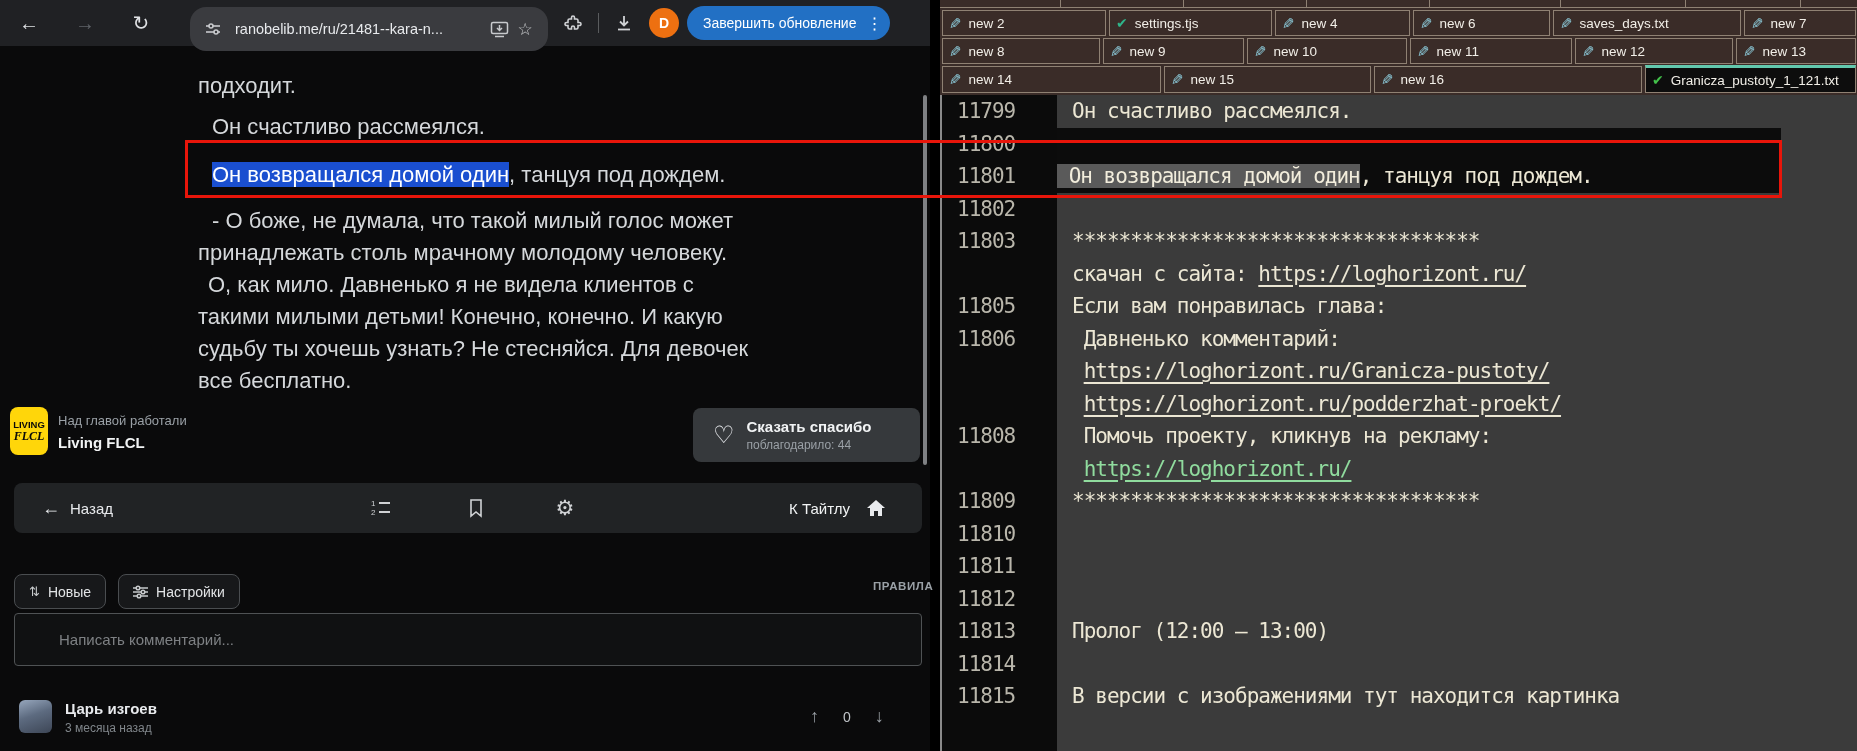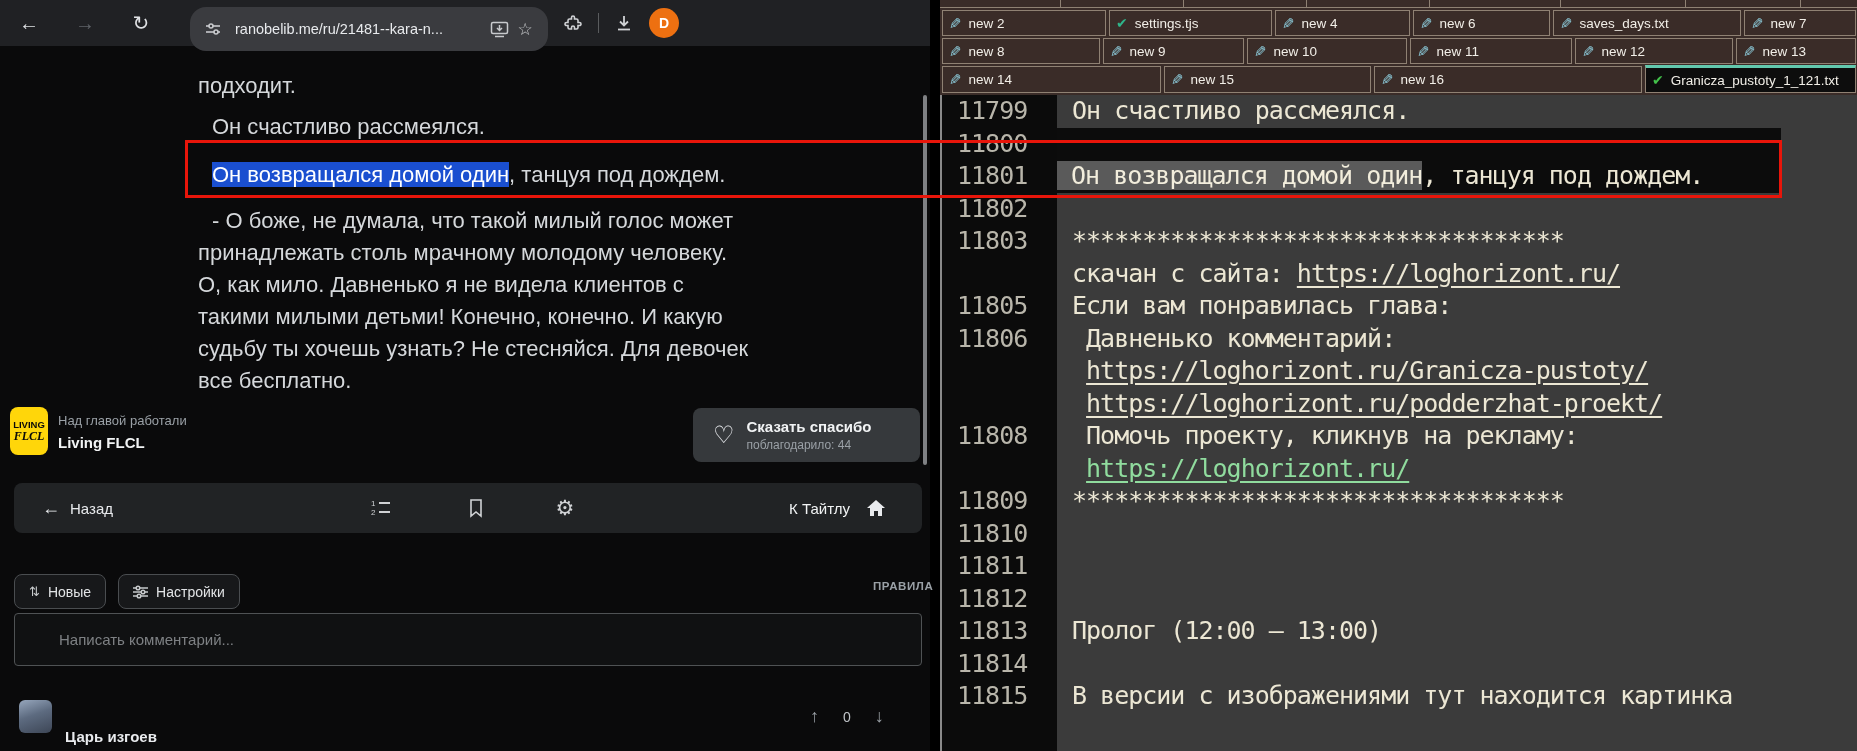--- a/index.html
+++ b/index.html
@@ -56,21 +56,21 @@
   .rules{position:absolute;left:838px;top:580px;color:#9aa0a6;font-size:11.5px;font-weight:bold;letter-spacing:.6px;padding-left:35px;}
   .cinput{position:absolute;left:14px;top:613px;width:908px;height:53px;background:#101112;
           border:1px solid #4f5254;border-radius:4px;box-sizing:border-box;}
   .cinput input{width:100%;height:100%;background:transparent;border:none;outline:none;
           color:#c8cacc;font-size:15px;padding:0 0 0 44px;font-family:"Liberation Sans",sans-serif;}
   .cinput input::placeholder{color:#7e8184;}
   .comment{position:absolute;left:19px;top:700px;display:flex;}
   .cavatar{width:33px;height:33px;border-radius:6px;
            background:linear-gradient(160deg,#97a7bd 0%,#5d6b80 45%,#3d4656 100%);}
   .cmeta{margin-left:13px;}
-  .cname{font-size:15px;font-weight:bold;color:#e8eaed;margin-top:28px;}
+  .cname{font-size:15px;font-weight:bold;color:#e8eaed;}
   .ctime{font-size:12px;color:#80868b;margin-top:4px;}
   .votes{position:absolute;left:810px;top:706px;display:flex;align-items:center;color:#9aa0a6;}
   .votes .cnt{margin:0 24px;color:#c0c4c8;font-size:14px;}
   .votes .va{font-size:18px;}
   .lscroll{position:absolute;left:923px;top:95px;width:4px;height:370px;background:#7f8184;border-radius:2px;}
   
   .tabbar{position:absolute;left:940px;top:0;width:917px;height:95px;background:#3a2c28;overflow:hidden;}
   .tabstrip-top{position:relative;height:7px;border-bottom:1px solid #8f8173;}
   .tick{position:absolute;top:0;width:1px;height:7px;background:#8f8173;}
   .trow{display:flex;height:27px;padding-top:1px;}
@@ -82,21 +82,21 @@
   .ic.pencil{color:#8fd0e0;transform:scaleX(-1);display:inline-block;}
   .ic.check{color:#2fb58a;font-size:14px;}
   .tab.active{background:#0d0d0d;border-top:3px solid #62c9ae;margin-top:0;}
   .tab.active .ic.check{color:#42c14a;}
   .editor{position:absolute;left:940px;top:95px;width:917px;height:656px;background:#3b3b3b;
           overflow:hidden;border-left:2px solid #8a8a8a;box-sizing:border-box;
           font-family:"DejaVu Sans Mono","Liberation Mono",monospace;}
   .gutcol{position:absolute;left:0;top:0;width:115px;height:683px;background:#0b0b0b;}
   .blackstrip{position:absolute;left:115px;width:724px;height:33px;background:#0c0c0c;}
   .erows{position:absolute;left:0;top:0;width:915px;}
-  .erow{display:flex;height:32.5px;line-height:32.5px;font-size:25px;}
+  .erow{display:flex;height:32.5px;line-height:32.5px;font-size:21px;}
   .lnum{width:115px;flex:0 0 auto;color:#b9b6ab;padding-left:15px;box-sizing:border-box;
         background:transparent;letter-spacing:-1px;}
   .ltxt{flex:1;color:#ece7d4;white-space:pre;padding-left:15px;letter-spacing:-1px;}
   .ltxt.nopad{padding-left:0;}
   .esel{background:#5a5a5a;color:#f2eddc;}
   .eurl{text-decoration:underline;text-underline-offset:4px;}
   .eurl.green{color:#90dc9e;}
   
   .redbox{position:absolute;left:185px;top:140px;width:1597px;height:58px;
           border:3px solid #e8150a;box-sizing:border-box;z-index:60;pointer-events:none;}
@@ -141,30 +141,34 @@
           </svg>
         </div>
         <div class="divider"></div>
         <div class="tbtn">
           <svg width="20" height="20" viewBox="0 0 20 20" fill="none" stroke="#d0d2d5" stroke-width="1.8">
             <path d="M10 3v9M6 8.5l4 4 4-4"></path>
               <path d="M4 16.5h12"></path>
           </svg>
         </div>
         <div class="avatar">D</div>
+        <div class="updbtn">
+          <span>Завершить обновление</span>
+          <span class="kebab">⋮</span>
+        </div>
       </div>
     </div>
 
     <div class="reader">
       <div class="rline" style="left:2px;top:25px;">подходит.</div>
       <div class="rline indent" style="left:2px;top:66px;">Он счастливо рассмеялся.</div>
       <div class="rline indent" style="left:2px;top:114px;"><span class="bluesel">Он возвращался домой один</span><span>, танцуя под дождем.</span></div>
       <div class="rline indent" style="left:2px;top:160px;">- О боже, не думала, что такой милый голос может</div>
       <div class="rline" style="left:2px;top:192px;">принадлежать столь мрачному молодому человеку.</div>
-      <div class="rline" style="left:2px;top:224px;">О, как мило. Давненько я не видела клиентов с</div>
+      <div class="rline" style="left:12px;top:224px;">О, как мило. Давненько я не видела клиентов с</div>
       <div class="rline" style="left:2px;top:256px;">такими милыми детьми! Конечно, конечно. И какую</div>
       <div class="rline" style="left:2px;top:288px;">судьбу ты хочешь узнать? Не стесняйся. Для девочек</div>
       <div class="rline" style="left:2px;top:320px;">все бесплатно.</div>
     </div>
 
     <div class="credits">
       <div class="logo">
         <span class="l1">LIVING</span>
         <span class="l2">FLCL</span>
       </div>

